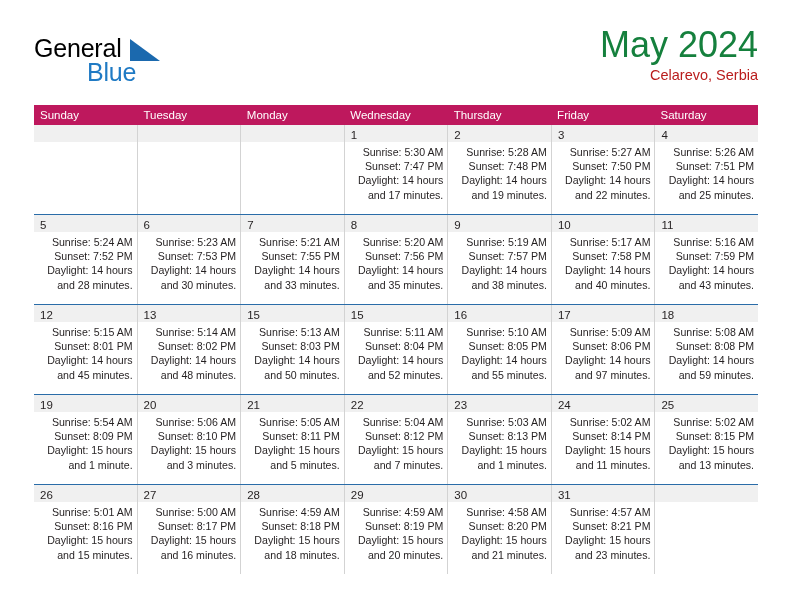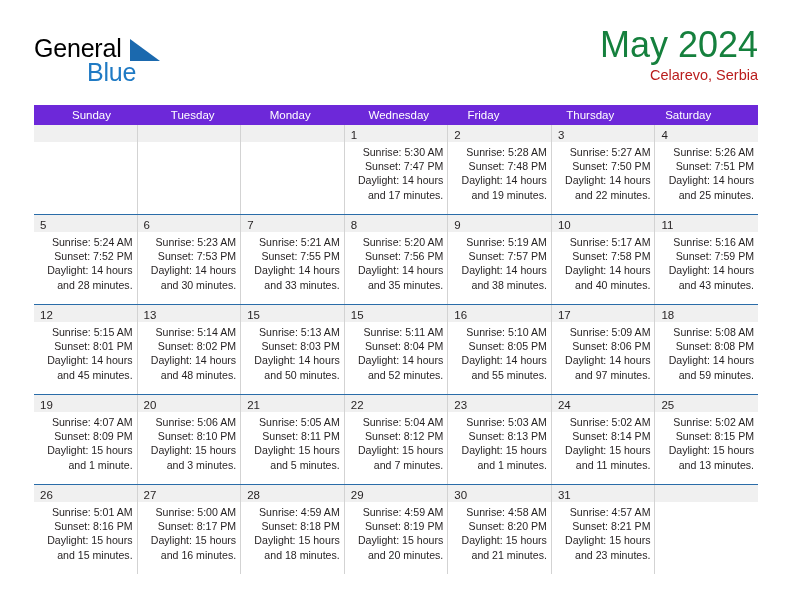--- a/index.html
+++ b/index.html
@@ -85,22 +85,21 @@
 
   
   .calendar {
     position: absolute;
     left: 34px;
     top: 105px;
     width: 724px;
   }
   .dow-row {
     display: flex;
-    background: #6d28d9;
-    padding-left: 32px;
+    background: #be185d;
   }
   .dow-cell {
     flex: 1 1 0;
     min-width: 0;
     height: 20px;
     line-height: 20px;
     color: #ffffff;
     font-size: 11.5px;
     padding-left: 6px;
     box-sizing: border-box;
@@ -172,22 +171,22 @@
     </div>
 
   </div>
 
   <div class="calendar">
     <div class="dow-row">
         <div class="dow-cell">Sunday</div>
         <div class="dow-cell">Tuesday</div>
         <div class="dow-cell">Monday</div>
         <div class="dow-cell">Wednesday</div>
+        <div class="dow-cell">Thursday</div>
         <div class="dow-cell">Friday</div>
-        <div class="dow-cell">Thursday</div>
         <div class="dow-cell">Saturday</div>
       </div>
     <div id="weeks-container">
         <div class="week-row first">
           <div class="day-cell empty">
             <div class="day-num-band"><span class="day-num"></span></div>
             <div class="day-body"></div>
           </div>
           <div class="day-cell empty">
             <div class="day-num-band"><span class="day-num"></span></div>
@@ -361,21 +360,21 @@
               <div class="day-line">Sunset: 8:08 PM</div>
               <div class="day-line">Daylight: 14 hours</div>
               <div class="day-line">and 59 minutes.</div>
             </div>
           </div>
         </div>
         <div class="week-row">
           <div class="day-cell">
             <div class="day-num-band"><span class="day-num">19</span></div>
             <div class="day-body">
-              <div class="day-line">Sunrise: 4:07 AM</div>
+              <div class="day-line">Sunrise: 5:54 AM</div>
               <div class="day-line">Sunset: 8:09 PM</div>
               <div class="day-line">Daylight: 15 hours</div>
               <div class="day-line">and 1 minute.</div>
             </div>
           </div>
           <div class="day-cell">
             <div class="day-num-band"><span class="day-num">20</span></div>
             <div class="day-body">
               <div class="day-line">Sunrise: 5:06 AM</div>
               <div class="day-line">Sunset: 8:10 PM</div>

